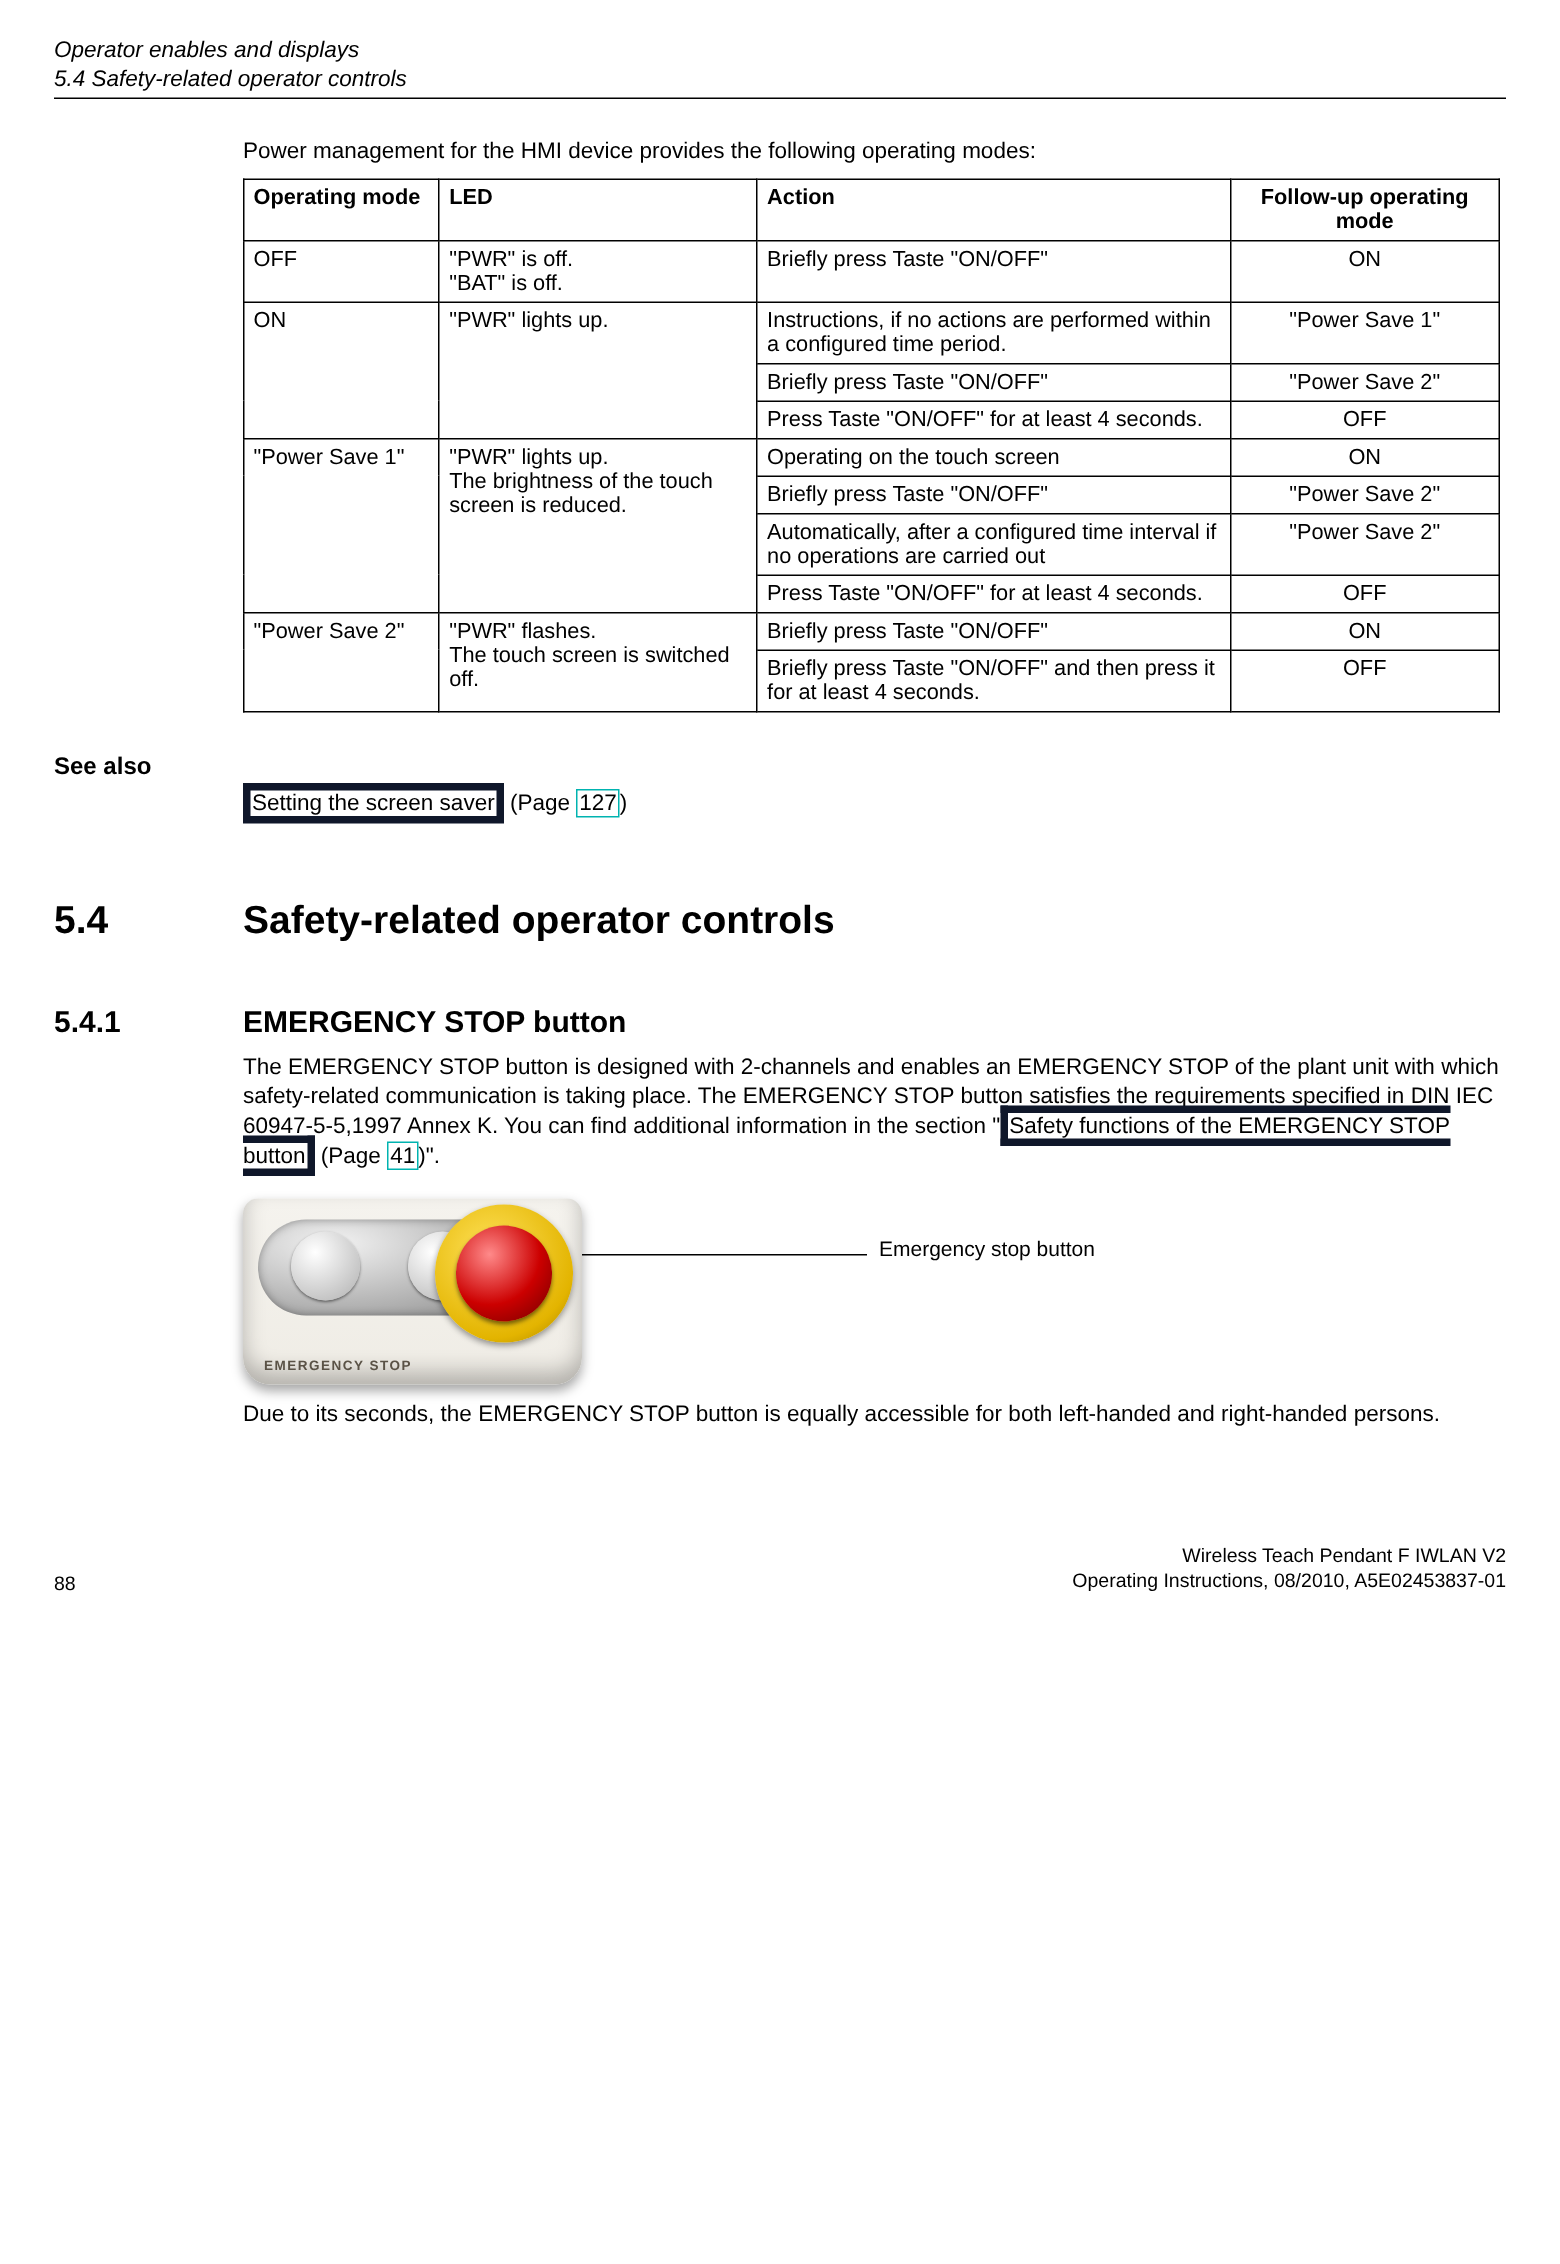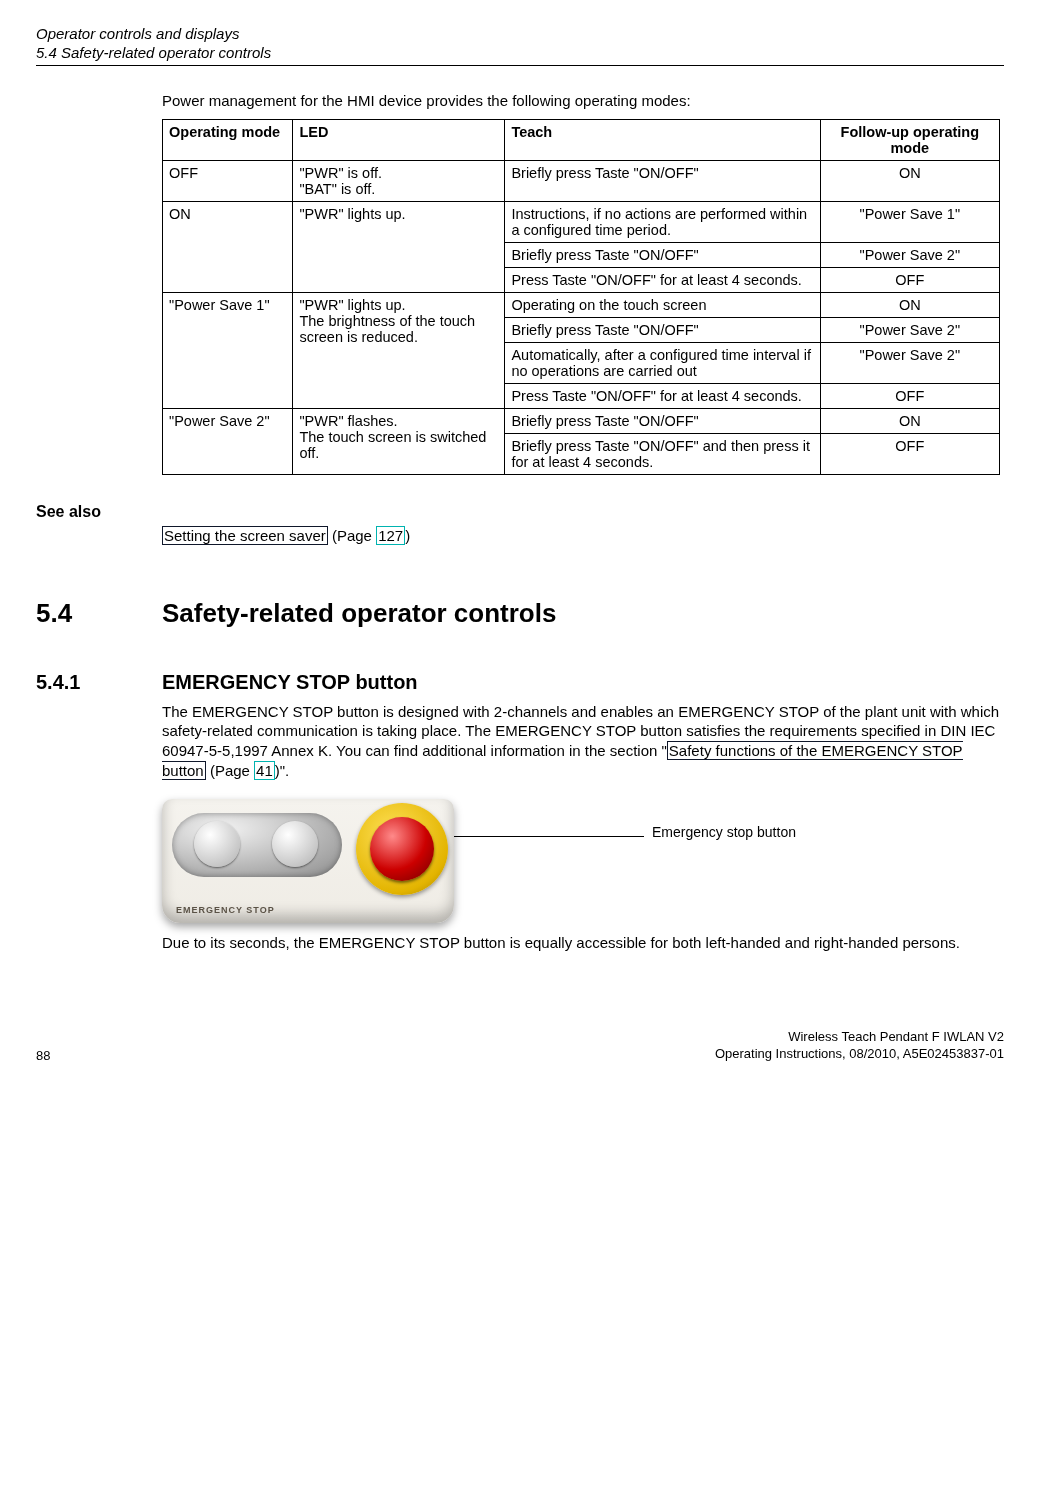--- a/index.html
+++ b/index.html
@@ -28,33 +28,33 @@
   }
   table.opmodes th { font-weight: bold; }
   col.c1 { width: 120px; }
   col.c2 { width: 195px; }
   col.c3 { width: 290px; }
   col.c4 { width: 165px; }
   .center { text-align: center !important; }
 
   .see-also-h { font-weight: bold; font-size: 16px; margin-top: 28px; margin-left: 0; }
   .see-also-body { margin-left: 126px; margin-top: 6px; font-size: 15px; }
-  .xref { border: 1px solid #0f172a; padding: 0 1px; }
+  .xref { border: 5px solid #0f172a; padding: 0 1px; }
   .xref2 { border: 1px solid #00b3b0; padding: 0 1px; }
 
   .sec-num { display: inline-block; width: 126px; vertical-align: top; }
   .sec54 { font-size: 26px; font-weight: 600; margin-top: 54px; }
   .sec541 { font-size: 20px; font-weight: 600; margin-top: 42px; }
 
   .para { font-size: 15px; line-height: 1.32; margin-top: 8px; }
 
   
   .estop-fig { margin: 18px 0 10px 0; display: flex; align-items: center; }
   .estop-box {
-    width: 292px; height: 124px;
+    width: 226px; height: 124px;
     background: linear-gradient(#f5f3ee, #efece5);
     border-radius: 10px 10px 18px 18px;
     box-shadow: inset 0 -8px 14px rgba(0,0,0,0.25), 0 4px 8px rgba(0,0,0,0.35);
     position: relative;
     overflow: hidden;
   }
   .estop-plate {
     position: absolute; left: 10px; top: 14px; width: 170px; height: 64px;
     border-radius: 38px;
     background: radial-gradient(ellipse at 30% 25%, #f2f2f2, #b9b9b9 55%, #8c8c8c);
@@ -96,39 +96,39 @@
 
   .footer {
     display: flex; justify-content: space-between; align-items: flex-end;
     margin-top: 36px; font-size: 13px;
   }
   .footer .ftr { text-align: right; line-height: 1.3; margin-top: 41px; }
 </style>
 </head>
 <body>
 
-<div class="hdr-top">Operator controls and displays</div>
+<div class="hdr-top">Operator enables and displays</div>
 <div class="hdr-sub">5.4 Safety-related operator controls</div>
 <hr class="hdr-rule">
 
 <div class="body-indent">
   <p class="intro">Power management for the HMI device provides the following operating modes:</p>
 
   <table class="opmodes">
     <colgroup>
         <col class="c1">
         <col class="c2">
         <col class="c3">
         <col class="c4">
       </colgroup>
     <thead>
       <tr>
         <th>Operating mode</th>
         <th>LED</th>
-        <th>Teach</th>
+        <th>Action</th>
         <th class="center">Follow-up operating mode</th>
       </tr>
     </thead>
     <tbody>
 
       <tr>
         <td>OFF</td>
         <td style="white-space:pre-line">"PWR" is off.
 "BAT" is off.</td>
         <td>Briefly press Taste "ON/OFF"</td>

